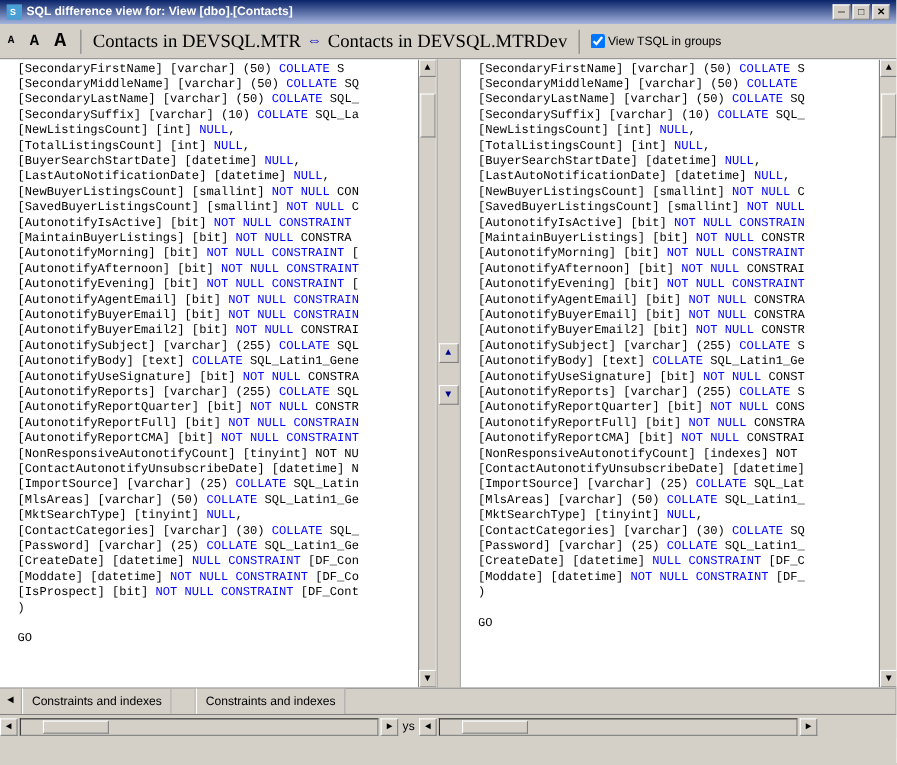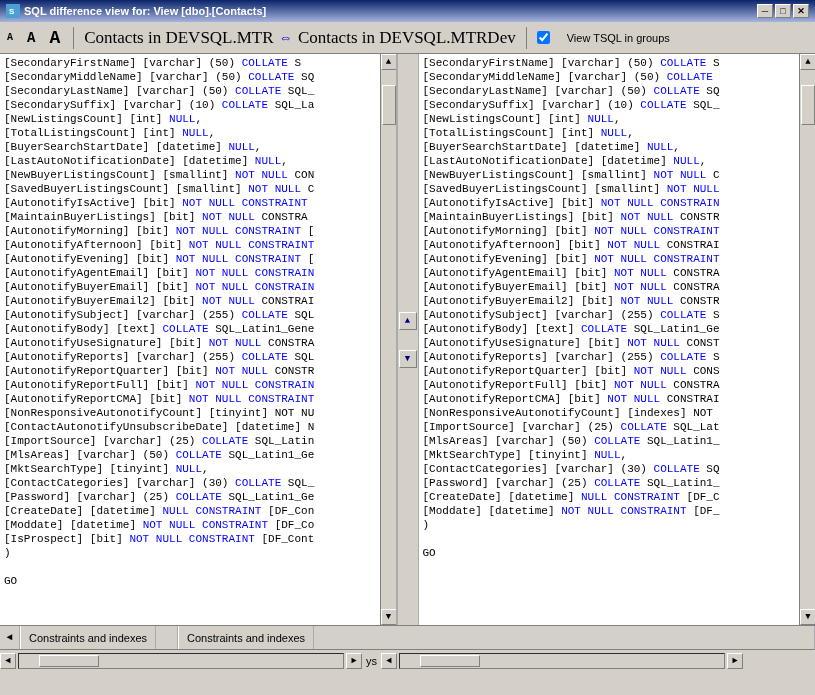--- a/index.html
+++ b/index.html
@@ -95,21 +95,21 @@
     }
 
     .toolbar-arrow {
       color: #0000cc;
       font-size: 14px;
     }
 
     .checkbox-area {
       display: flex;
       align-items: center;
-      gap: 17px;
+      gap: 3px;
       font-family: 'Tahoma', sans-serif;
       font-size: 11px;
     }
 
     
     .main-content {
       display: flex;
       height: calc(695px - 22px - 32px - 24px - 24px - 22px);
       background: white;
     }
@@ -122,21 +122,21 @@
     }
 
     .diff-panel-left {
       border-right: 1px solid #aaa;
     }
 
     .code-view {
       overflow-y: auto;
       overflow-x: hidden;
       height: 100%;
-      padding: 2px 4px;
+      padding: 2px 16px;
       font-size: 11px;
       line-height: 14px;
     }
 
     .code-line {
       white-space: nowrap;
       overflow: hidden;
       font-family: 'Courier New', Courier, monospace;
     }
 
@@ -410,20 +410,21 @@
           <div class="code-line">[AutonotifyBuyerEmail] [bit] <span class="kw-blue">NOT NULL</span> CONSTRA</div>
           <div class="code-line">[AutonotifyBuyerEmail2] [bit] <span class="kw-blue">NOT NULL</span> CONSTR</div>
           <div class="code-line">[AutonotifySubject] [varchar] (255) <span class="kw-blue">COLLATE</span> S</div>
           <div class="code-line">[AutonotifyBody] [text] <span class="kw-blue">COLLATE</span> SQL_Latin1_Ge</div>
           <div class="code-line">[AutonotifyUseSignature] [bit] <span class="kw-blue">NOT NULL</span> CONST</div>
           <div class="code-line">[AutonotifyReports] [varchar] (255) <span class="kw-blue">COLLATE</span> S</div>
           <div class="code-line">[AutonotifyReportQuarter] [bit] <span class="kw-blue">NOT NULL</span> CONS</div>
           <div class="code-line">[AutonotifyReportFull] [bit] <span class="kw-blue">NOT NULL</span> CONSTRA</div>
           <div class="code-line">[AutonotifyReportCMA] [bit] <span class="kw-blue">NOT NULL</span> CONSTRAI</div>
           <div class="code-line">[NonResponsiveAutonotifyCount] [indexes] NOT</div>
+          <div class="code-line">[ContactAutonotifyUnsubscribeDate] [datetime]</div>
           <div class="code-line">[ImportSource] [varchar] (25) <span class="kw-blue">COLLATE</span> SQL_Lat</div>
           <div class="code-line">[MlsAreas] [varchar] (50) <span class="kw-blue">COLLATE</span> SQL_Latin1_</div>
           <div class="code-line">[MktSearchType] [tinyint] <span class="kw-blue">NULL</span>,</div>
           <div class="code-line">[ContactCategories] [varchar] (30) <span class="kw-blue">COLLATE</span> SQ</div>
           <div class="code-line">[Password] [varchar] (25) <span class="kw-blue">COLLATE</span> SQL_Latin1_</div>
           <div class="code-line">[CreateDate] [datetime] <span class="kw-blue">NULL</span> <span class="kw-blue">CONSTRAINT</span> [DF_C</div>
           <div class="code-line">[Moddate] [datetime] <span class="kw-blue">NOT NULL</span> <span class="kw-blue">CONSTRAINT</span> [DF_</div>
           <div class="code-line">)</div>
           <div class="code-line">&nbsp;</div>
           <div class="code-line">GO</div>

